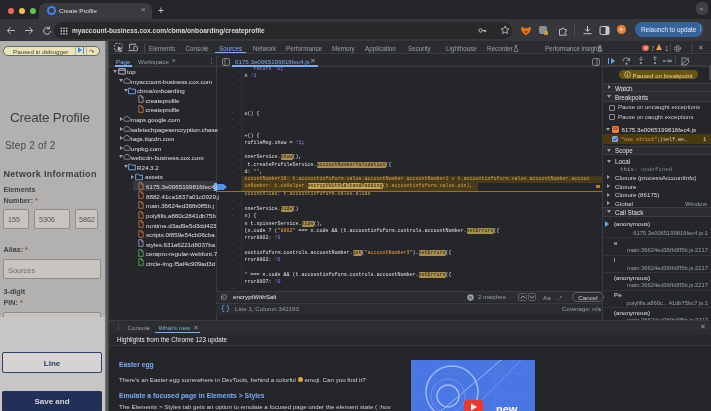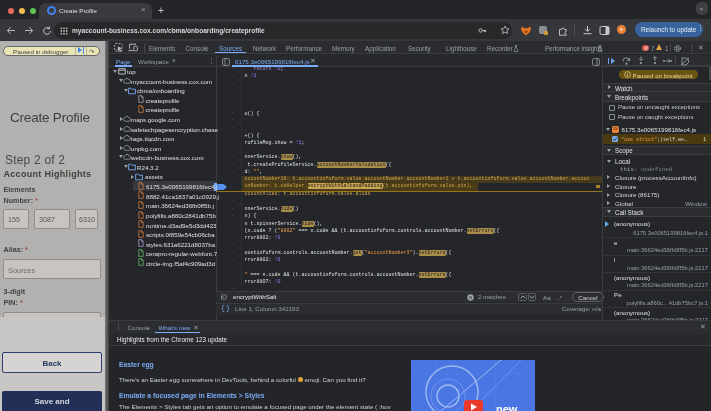--- a/index.html
+++ b/index.html
@@ -90,40 +90,40 @@
 
 <div class="a" style="left:3px;top:46px;width:97px;height:9.5px;background:#e9e5b6;border:0.5px solid #66676a;border-radius:5px;"></div>
 <div class="a" style="left:13px;top:47.5px;font-size:6.2px;color:#3c3e41;">Paused in debugger</div>
 <div class="a" style="left:75px;top:46.5px;width:1px;height:8.5px;background:#b5b193;"></div>
 <div class="a" style="left:78px;top:47px;width:0;height:0;border-left:4px solid #4285f4;border-top:3.5px solid transparent;border-bottom:3.5px solid transparent;"></div>
 <div class="a" style="left:82.5px;top:47px;width:1.4px;height:7px;background:#4285f4;"></div>
 <div class="a" style="left:86px;top:46.5px;width:1px;height:8.5px;background:#b5b193;"></div>
 <div class="a" style="left:89px;top:47.5px;font-size:6.5px;color:#54555a;">↷</div>
 
 <div class="a" style="left:10px;top:109.5px;font-size:13.5px;color:#403f3d;letter-spacing:-0.2px;">Create Profile</div>
-<div class="a" style="left:5px;top:153px;font-size:12px;letter-spacing:0.2px;color:#4a4947;">Step 2 of 2</div>
-<div class="a" style="left:3.5px;top:169px;font-size:9px;letter-spacing:0.3px;font-weight:bold;color:#403f3d;">Account Highlights</div>
+<div class="a" style="left:5px;top:140px;font-size:10px;letter-spacing:0.2px;color:#4a4947;">Step 2 of 2</div>
+<div class="a" style="left:3.5px;top:169px;font-size:9px;letter-spacing:0.3px;font-weight:bold;color:#403f3d;">Network Information</div>
 <div class="a" style="left:3.5px;top:185px;font-size:7.2px;font-weight:bold;color:#434240;">Elements</div>
 <div class="a" style="left:3.5px;top:195.5px;font-size:7.2px;font-weight:bold;color:#434240;">Number: <span style="color:#a04a3c;">*</span></div>
 <div class="a" style="left:3px;top:209px;width:26px;height:19.5px;background:#c7c4c2;border:1px solid #8f8c89;border-radius:2px;"></div>
 <div class="a" style="left:8px;top:215px;font-size:7.2px;color:#55534f;">155</div>
 <div class="a" style="left:34px;top:209px;width:36px;height:19.5px;background:#c7c4c2;border:1px solid #8f8c89;border-radius:2px;"></div>
-<div class="a" style="left:39px;top:215px;font-size:7.2px;color:#55534f;">3087</div>
+<div class="a" style="left:39px;top:215px;font-size:7.2px;color:#55534f;">5306</div>
 <div class="a" style="left:75px;top:209px;width:23px;height:19.5px;background:#c7c4c2;border:1px solid #8f8c89;border-radius:2px;"></div>
-<div class="a" style="left:79px;top:215px;font-size:7.2px;color:#55534f;">6310</div>
+<div class="a" style="left:79px;top:215px;font-size:7.2px;color:#55534f;">5862</div>
 <div class="a" style="left:3.5px;top:245px;font-size:7.2px;font-weight:bold;color:#434240;">Alias: <span style="color:#a04a3c;">*</span></div>
 <div class="a" style="left:2.5px;top:258.5px;width:98px;height:20.5px;background:#c7c4c2;border:1px solid #8f8c89;border-radius:2px;"></div>
 <div class="a" style="left:8px;top:265.5px;font-size:7.4px;color:#6e6c6a;">Sources</div>
 <div class="a" style="left:3.5px;top:287px;font-size:7.2px;font-weight:bold;color:#434240;">3-digit</div>
 <div class="a" style="left:3.5px;top:298px;font-size:7.2px;font-weight:bold;color:#434240;">PIN: <span style="color:#a04a3c;">*</span></div>
 <div class="a" style="left:2.5px;top:312px;width:98px;height:21px;background:#c7c4c2;border:1px solid #8f8c89;border-radius:2px;"></div>
 <div class="a" style="left:9px;top:318.5px;font-size:8px;font-weight:bold;color:#3c3b39;">—</div>
 <div class="a" style="left:0;top:317px;width:105px;height:94px;background:#c8c6c4;"></div>
 <div class="a" style="left:2px;top:352px;width:99.5px;height:21px;background:#d6d4d3;border:1px solid #2c3f6e;border-radius:2px;"></div>
-<div class="a" style="left:0;top:358.5px;width:104px;text-align:center;font-size:8px;font-weight:bold;color:#29395f;">Back</div>
+<div class="a" style="left:0;top:358.5px;width:104px;text-align:center;font-size:8px;font-weight:bold;color:#29395f;">Line</div>
 <div class="a" style="left:2px;top:390.5px;width:100px;height:21px;background:#223058;border-radius:2px;"></div>
 <div class="a" style="left:0;top:397px;width:104px;text-align:center;font-size:8px;font-weight:bold;color:#d4d7dc;">Save and</div>
 
 <div class="a" style="left:109px;top:41px;width:602px;height:13px;background:#2b2c2f;border-bottom:1px solid #3a3c40;"></div>
 <svg class="a" width="10" height="10" style="left:113.5px;top:42.5px;" viewBox="0 0 10 10">
  <rect x="0.6" y="0.6" width="7.5" height="7.5" rx="1" fill="none" stroke="#b4b8bc" stroke-width="0.9" stroke-dasharray="1.8 1.2"></rect>
  <path d="M3.8 3.2 L8.3 5.5 L6.2 6.1 L7.4 8.5 L6.3 9.1 L5.1 6.7 L3.6 8.2 Z" fill="#b4b8bc"></path>
     </svg>
 <svg class="a" width="10" height="9" style="left:128px;top:43px;" viewBox="0 0 10 9">
  <path d="M1.6 1.2 H8 M1.6 1.2 V5.8 M0.5 7.6 H5.5" fill="none" stroke="#b4b8bc" stroke-width="1"></path>

